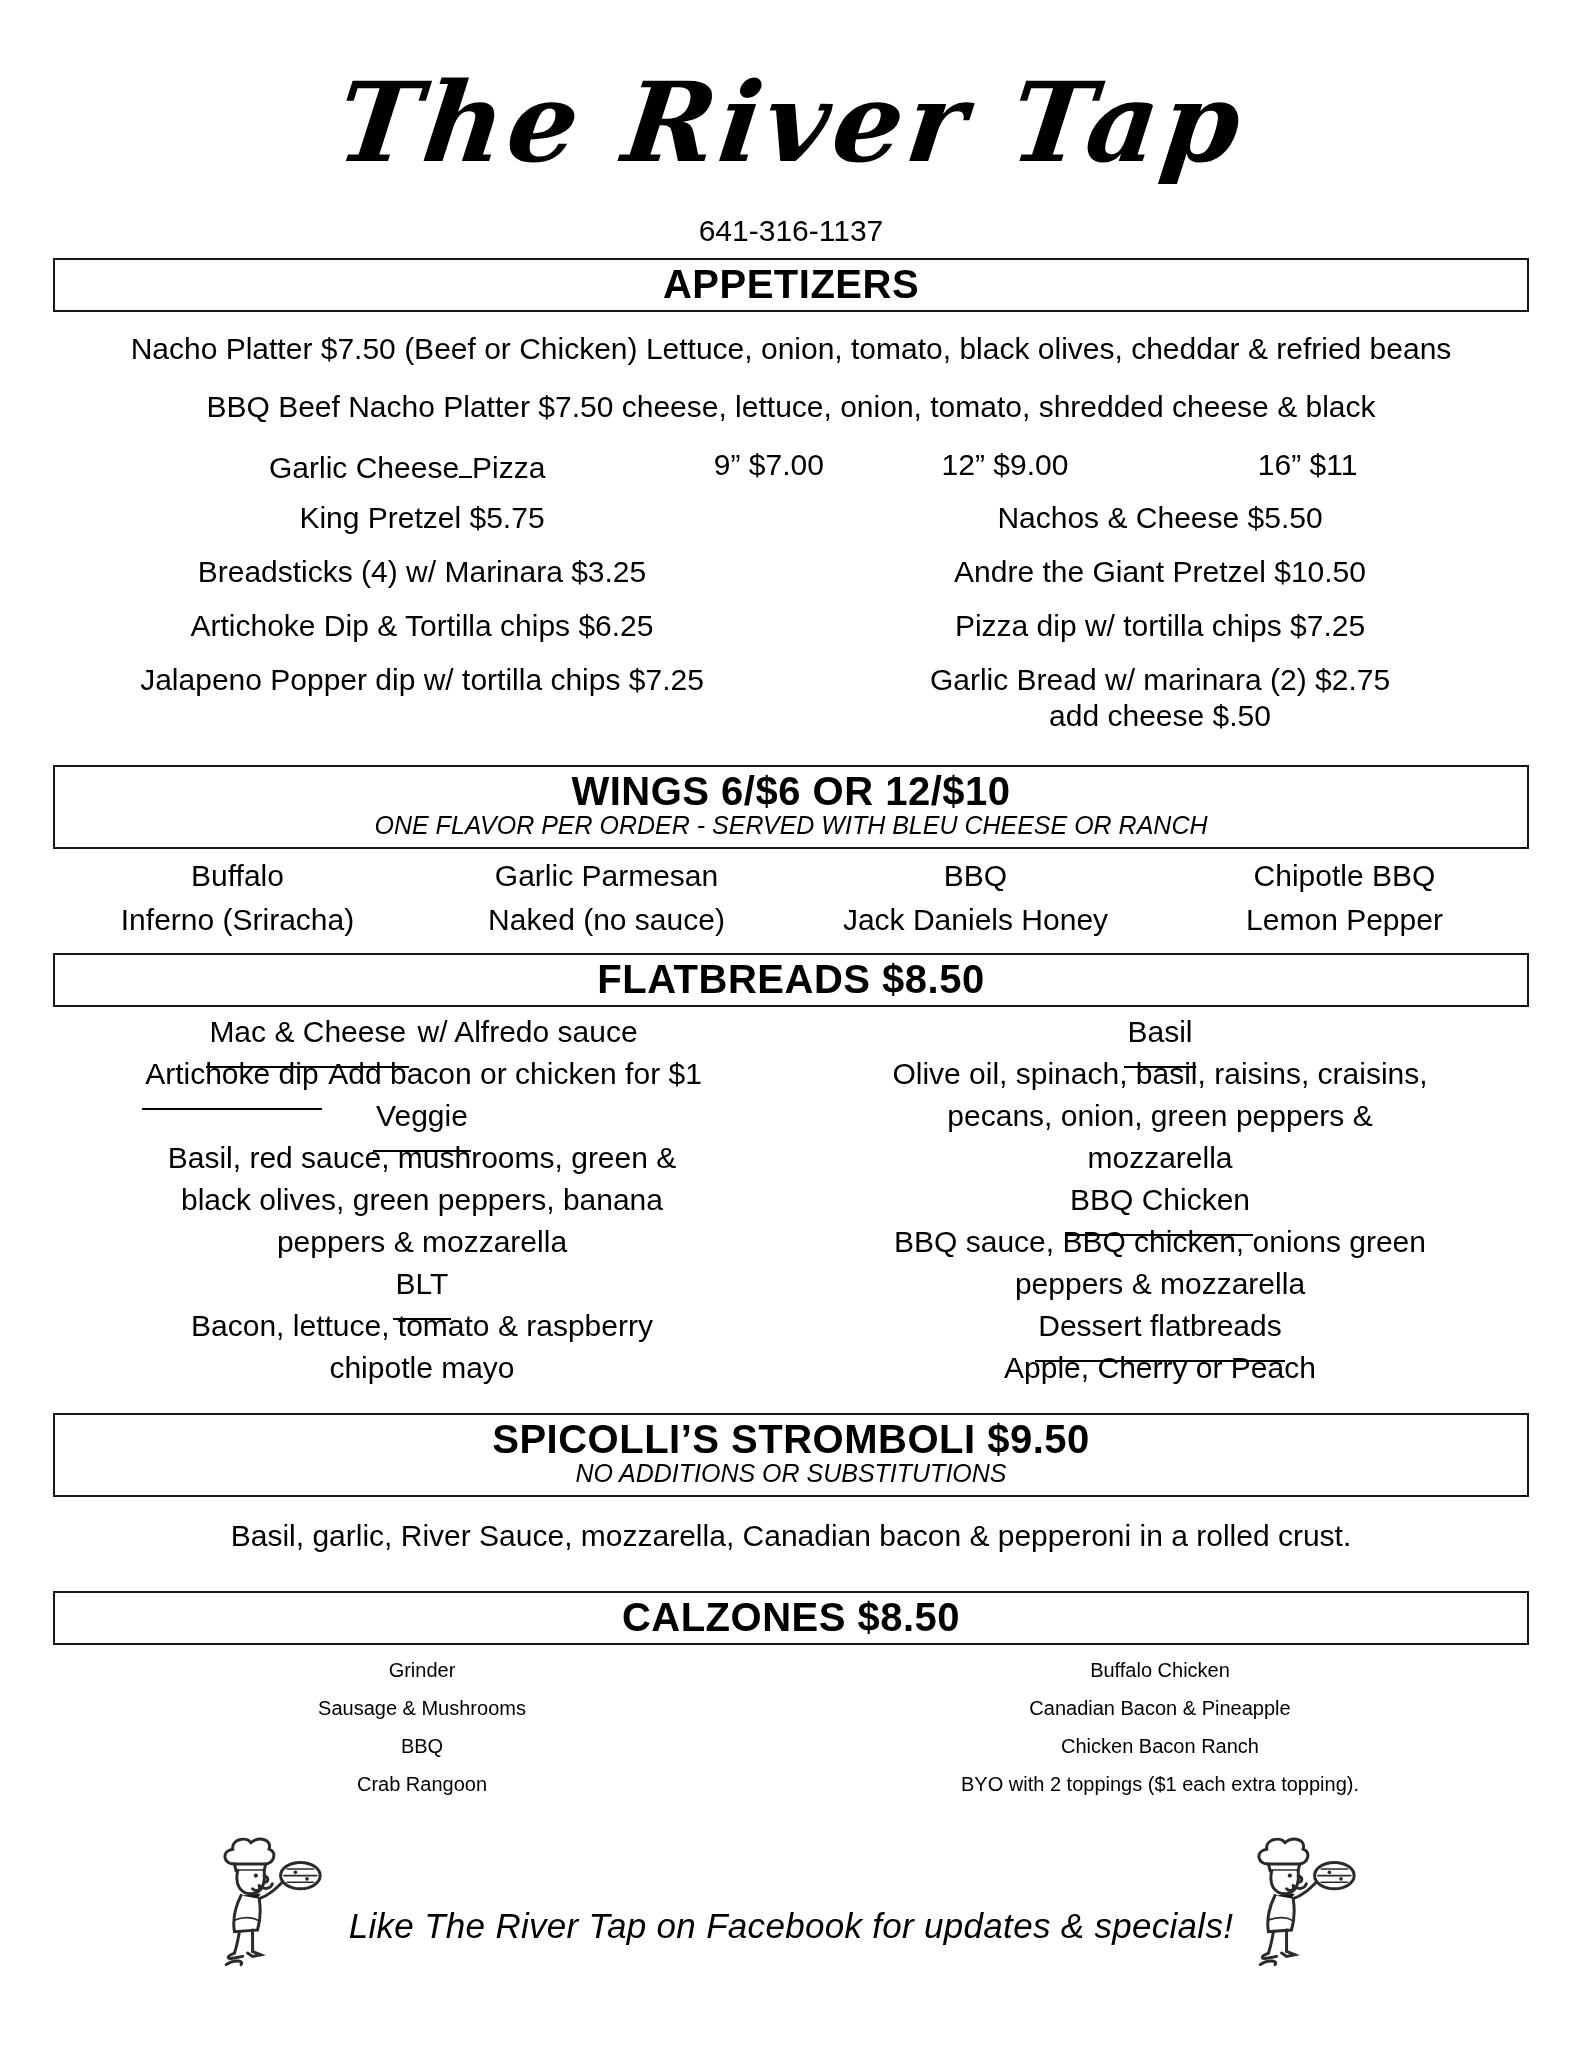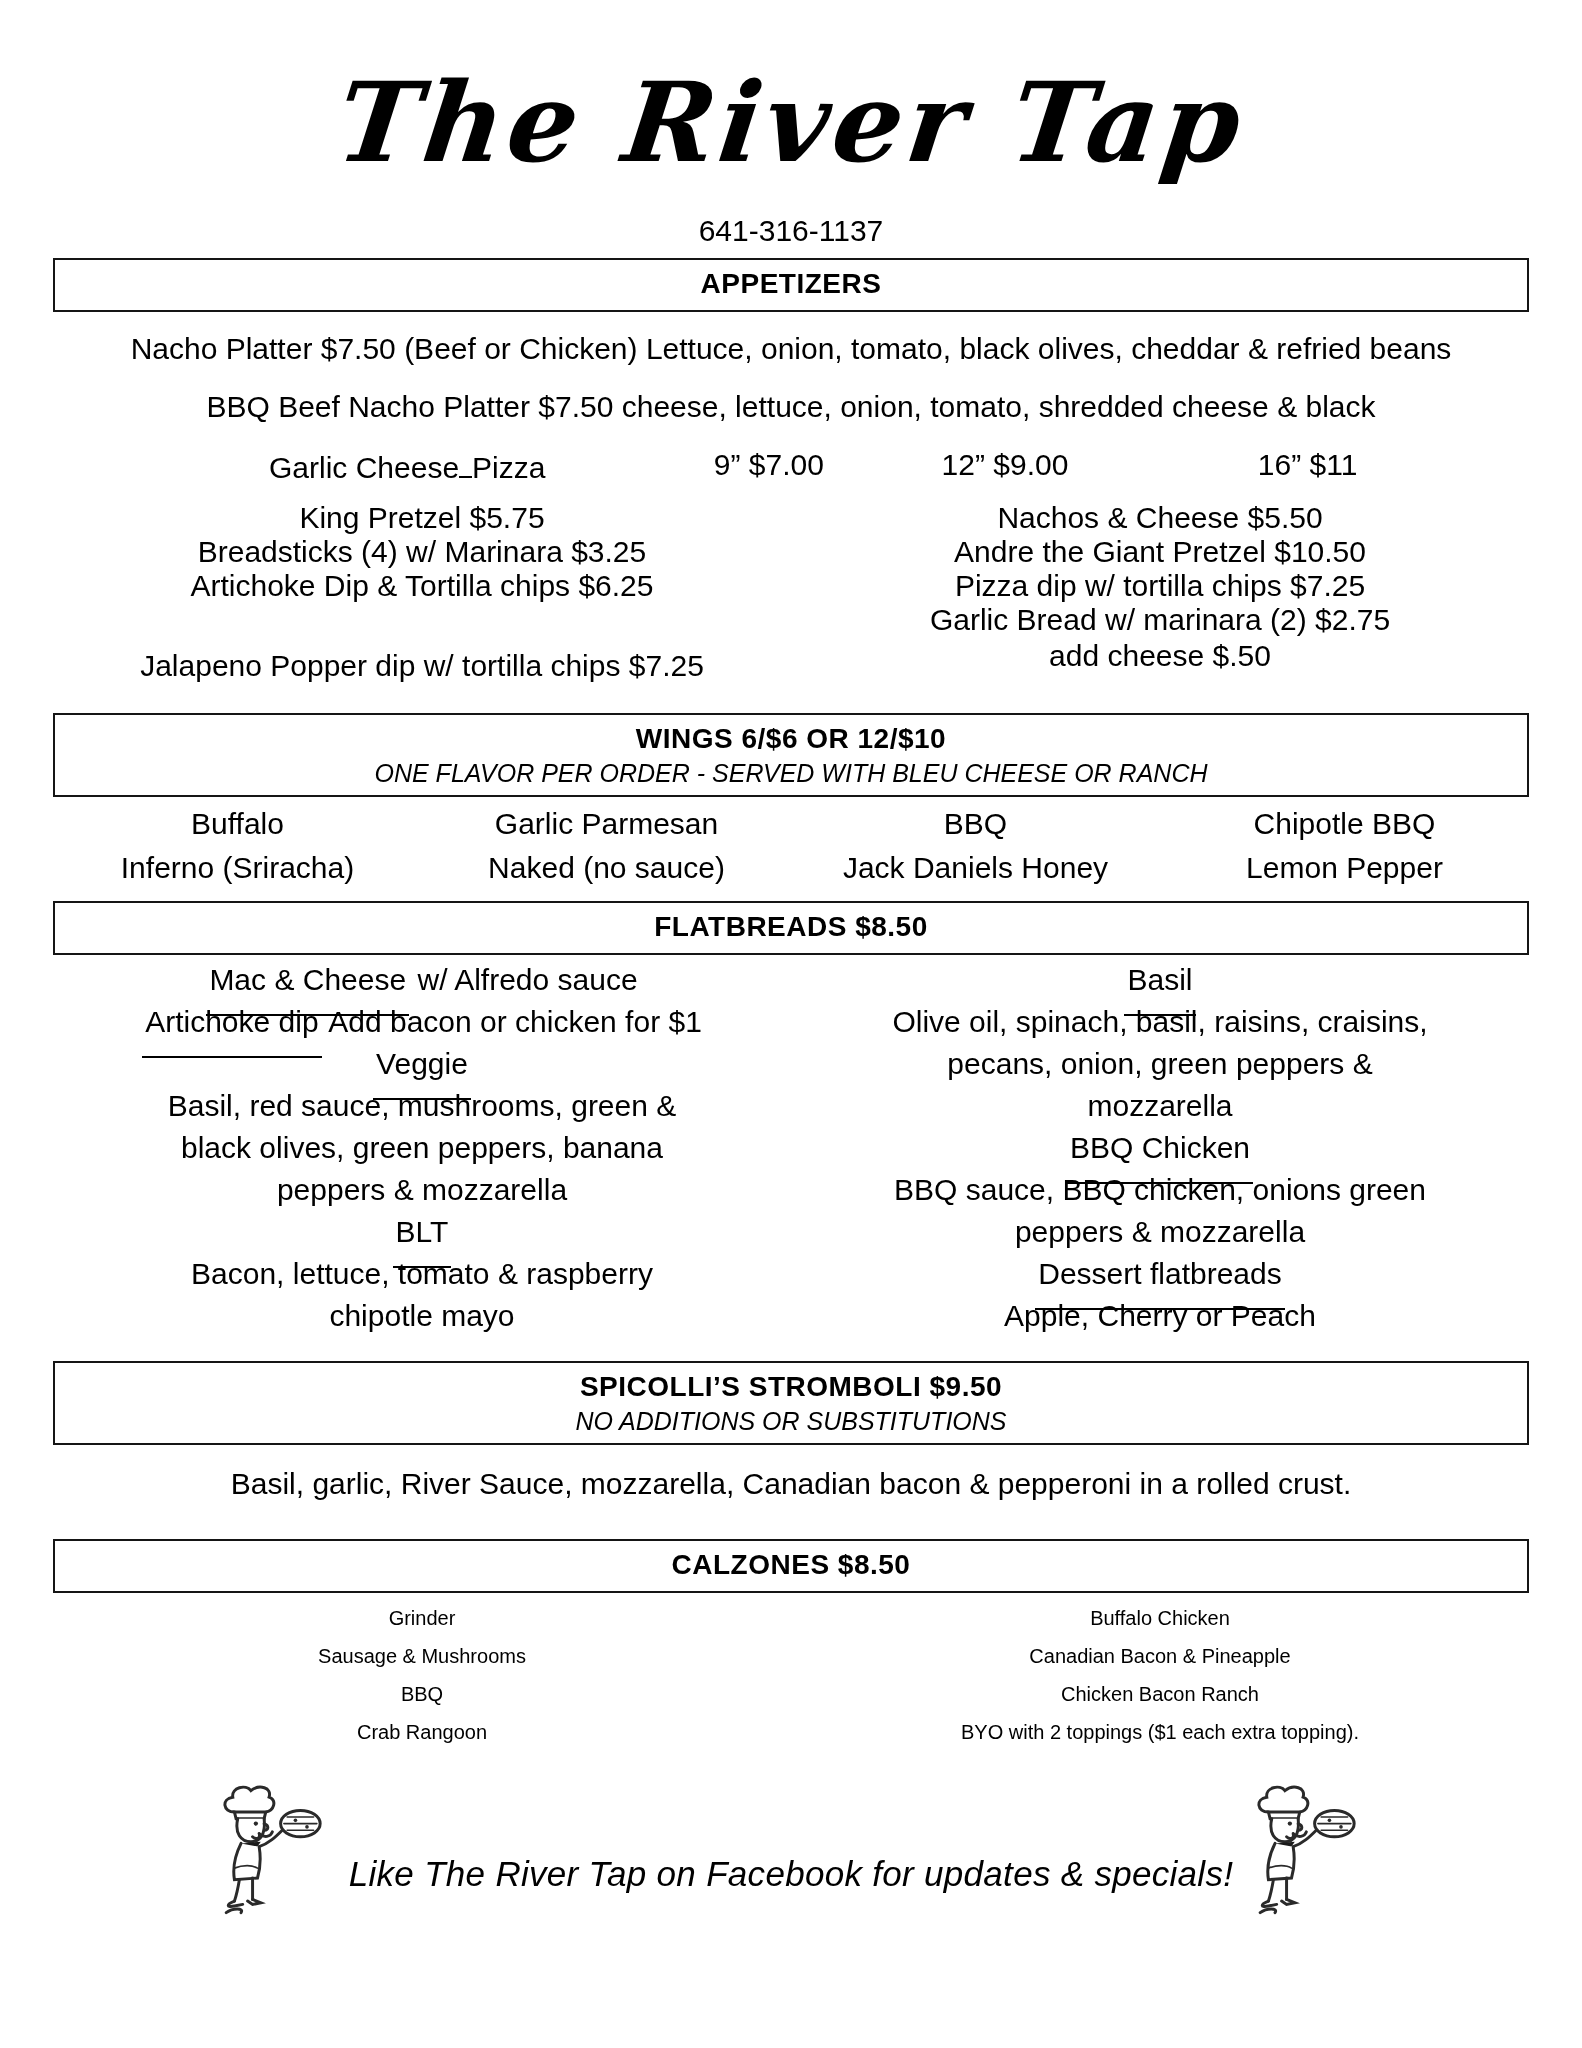--- a/index.html
+++ b/index.html
@@ -24,21 +24,21 @@
     transform: skewX(-7deg);
   }
   .phone { text-align: center; font-size: 30px; line-height: 34px; margin-top: 6px; }
 
   .secbox {
     border: 2px solid #151515;
     text-align: center;
     padding: 5px 0 7px;
     background: #fff;
   }
-  .sec-h { font-size: 28px; font-weight: bold; line-height: 38px; letter-spacing: .5px; }
+  .sec-h { font-size: 40px; font-weight: bold; line-height: 38px; letter-spacing: .5px; }
   .sec-note { font-size: 25px; font-style: italic; line-height: 30px; }
 
   .cline { text-align: center; font-size: 30px; line-height: 34px; }
   .mt10 { margin-top: 10px; }
   .mt16 { margin-top: 16px; }
   .mt20 { margin-top: 20px; }
   .mt22 { margin-top: 22px; }
   .mt24 { margin-top: 24px; }
   .mt30 { margin-top: 30px; }
   .mt38 { margin-top: 38px; }
@@ -47,21 +47,21 @@
   .pizza-row {
     display: grid;
     grid-template-columns: 6% 36% 13% 19% 22% 4%;
     margin-top: 24px;
     font-size: 30px; line-height: 34px;
   }
   .pizza-row > div { text-align: center; }
 
   .twocol { display: grid; grid-template-columns: 1fr 1fr; }
   .col { text-align: center; font-size: 30px; }
-  .app-row { line-height: 34px; }
+  .app-row { line-height: 34px; margin-top: 20px; }
   .app-row.first { margin-top: 16px; }
   .app-sub { line-height: 38px; }
 
   .wings-grid {
     display: grid; grid-template-columns: repeat(4, 1fr);
     row-gap: 10px; margin-top: 10px;
     font-size: 30px; text-align: center;
   }
   .wings-grid > div { line-height: 34px; }
 

